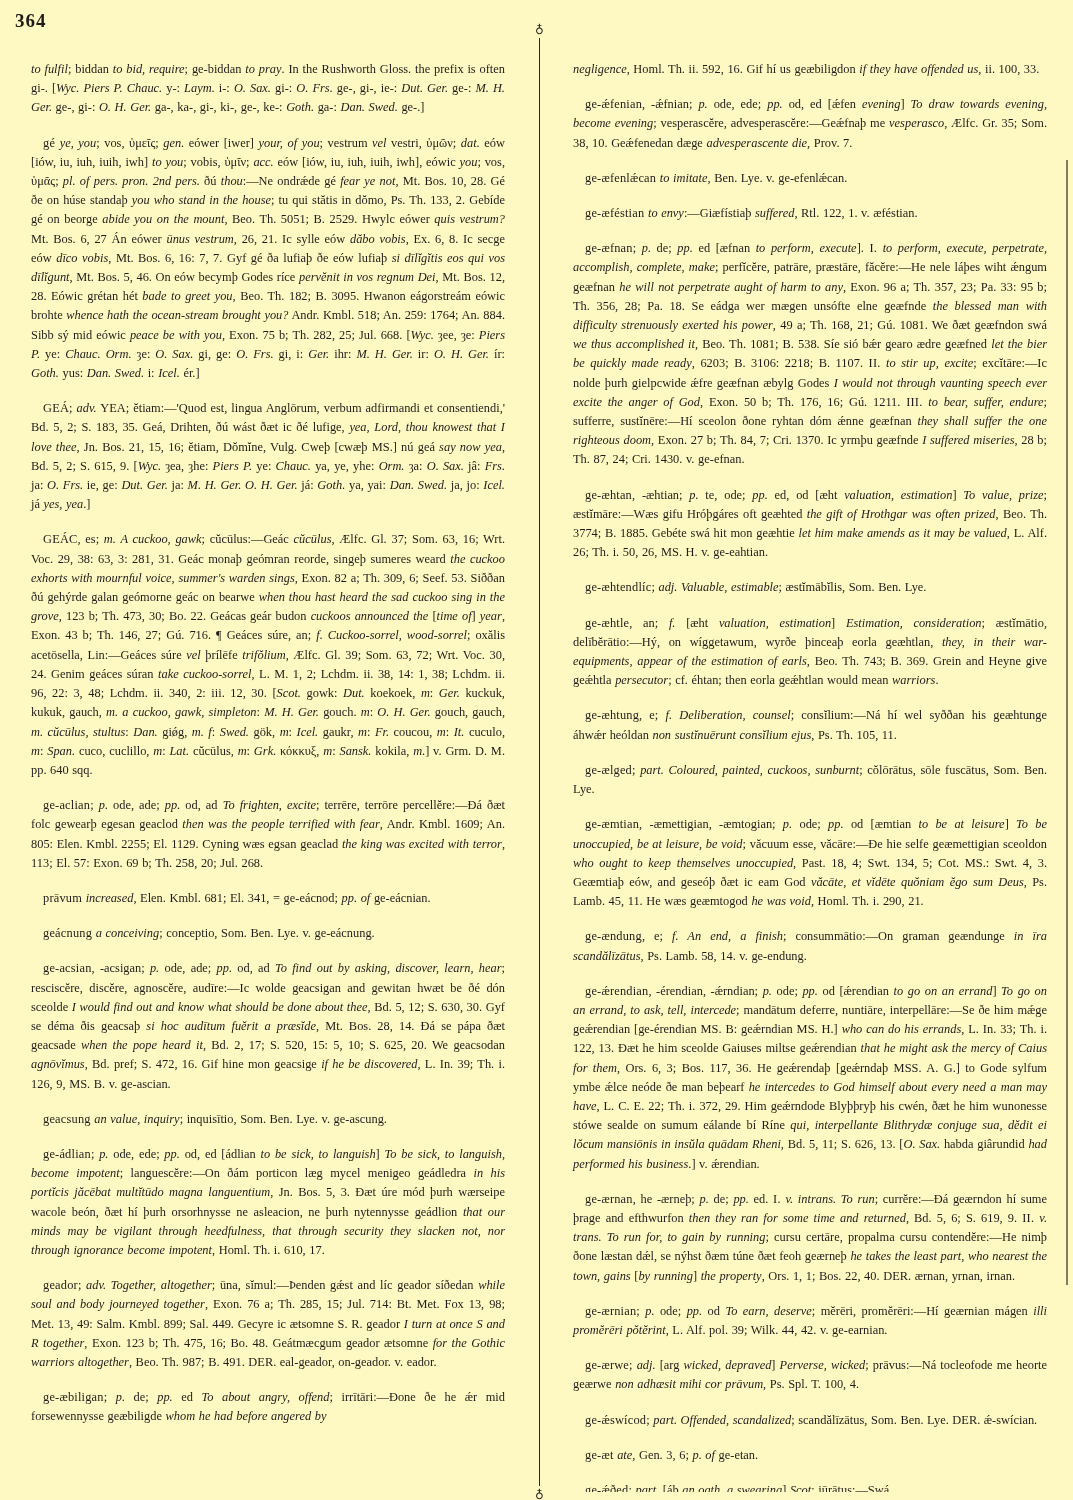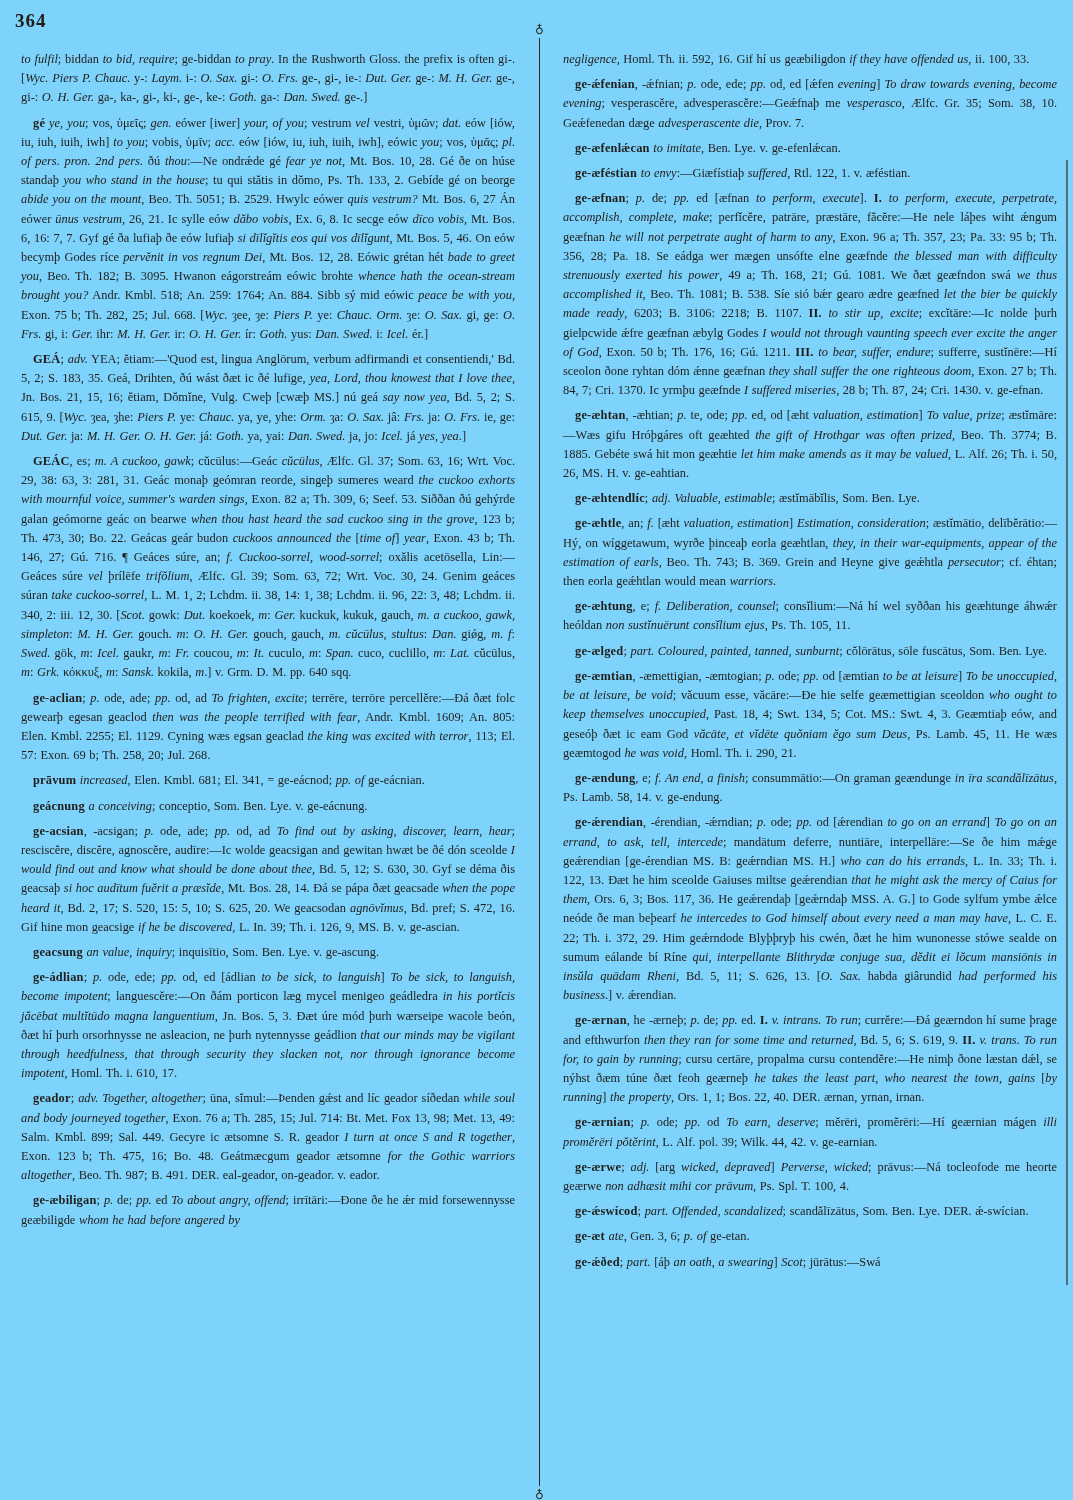--- a/index.html
+++ b/index.html
@@ -24,23 +24,23 @@
   .columns {
     position:absolute; top:44px; left:15px; right:10px; bottom:6px;
     display:flex;
   }
   .col {
     width:506px; flex:0 0 506px; height:1448px; overflow:hidden;
     text-align:justify;
     font-size:12.4px; line-height:19.2px;
     word-spacing:0.5px;
   }
-  .col p { margin:6px; padding:0; }
+  .col p { margin:16px; padding:0; }
   .col p.ind { text-indent:12px; }
-  .bw { font-weight:bold; letter-spacing:0.2px; }
+  .bw { font-weight:normal; letter-spacing:0.2px; }
   .it { font-style:italic; }
   .rule-wrap {
     position:relative; flex:0 0 1px; margin:0 auto;
     width:1px;
   }
   .rule {
     position:absolute; top:-6px; bottom:8px; left:0; width:1.4px;
     background:#2a2723;
   }
   .ornament {
@@ -52,21 +52,21 @@
   .ornament.bottom { bottom:-7px; }
   .gutter { flex:0 0 17px; }
   .scan-edge {
     position:absolute; right:5px; top:160px; height:1125px; width:1.6px;
     background:rgba(45,42,38,0.6);
   }
 </style>
 </head>
 <body>
 
-<div class="page" style="background: #7dd3fc; color: rgb(32, 29, 25);">
+<div class="page" style="background: #fef9c3; color: rgb(32, 29, 25);">
   <div class="scan-edge"></div>
   <div class="header">
     <div class="pagenum">364</div>
   </div>
   <div class="columns">
     <div class="col">
         <p class="entry"><span class="it">to fulfil</span>; biddan <span class="it">to bid, require</span>; ge-biddan <span class="it">to pray</span>. In the Rushworth Gloss. the prefix is often gi-. [<span class="it">Wyc. Piers P. Chauc.</span> y-: <span class="it">Laym.</span> i-: <span class="it">O. Sax.</span> gi-: <span class="it">O. Frs.</span> ge-, gi-, ie-: <span class="it">Dut. Ger.</span> ge-: <span class="it">M. H. Ger.</span> ge-, gi-: <span class="it">O. H. Ger.</span> ga-, ka-, gi-, ki-, ge-, ke-: <span class="it">Goth.</span> ga-: <span class="it">Dan. Swed.</span> ge-.]</p>
         <p class="entry ind"><span class="bw">gé</span> <span class="it">ye, you</span>; vos, ὑμεῖς; <span class="it">gen.</span> eówer [iwer] <span class="it">your, of you</span>; vestrum <span class="it">vel</span> vestri, ὑμῶν; <span class="it">dat.</span> eów [iów, iu, iuh, iuih, iwh] <span class="it">to you</span>; vobis, ὑμῖν; <span class="it">acc.</span> eów [iów, iu, iuh, iuih, iwh], eówic <span class="it">you</span>; vos, ὑμᾶς; <span class="it">pl. of pers. pron. 2nd pers.</span> ðú <span class="it">thou</span>:—Ne ondrǽde gé <span class="it">fear ye not</span>, Mt. Bos. 10, 28. Gé ðe on húse standaþ <span class="it">you who stand in the house</span>; tu qui stătis in dŏmo, Ps. Th. 133, 2. Gebíde gé on beorge <span class="it">abide you on the mount</span>, Beo. Th. 5051; B. 2529. Hwylc eówer <span class="it">quis vestrum?</span> Mt. Bos. 6, 27 Án eówer <span class="it">ūnus vestrum</span>, 26, 21. Ic sylle eów <span class="it">dăbo vobis</span>, Ex. 6, 8. Ic secge eów <span class="it">dīco vobis</span>, Mt. Bos. 6, 16: 7, 7. Gyf gé ða lufiaþ ðe eów lufiaþ <span class="it">si dīlĭgĭtis eos qui vos dīlĭgunt</span>, Mt. Bos. 5, 46. On eów becymþ Godes ríce <span class="it">pervĕnit in vos regnum Dei</span>, Mt. Bos. 12, 28. Eówic grétan hét <span class="it">bade to greet you</span>, Beo. Th. 182; B. 3095. Hwanon eágorstreám eówic brohte <span class="it">whence hath the ocean-stream brought you?</span> Andr. Kmbl. 518; An. 259: 1764; An. 884. Sibb sý mid eówic <span class="it">peace be with you</span>, Exon. 75 b; Th. 282, 25; Jul. 668. [<span class="it">Wyc.</span> ȝee, ȝe: <span class="it">Piers P.</span> ye: <span class="it">Chauc. Orm.</span> ȝe: <span class="it">O. Sax.</span> gi, ge: <span class="it">O. Frs.</span> gi, i: <span class="it">Ger.</span> ihr: <span class="it">M. H. Ger.</span> ir: <span class="it">O. H. Ger.</span> ír: <span class="it">Goth.</span> yus: <span class="it">Dan. Swed.</span> i: <span class="it">Icel.</span> ér.]</p>
         <p class="entry ind"><span class="bw">GEÁ</span>; <span class="it">adv.</span> YEA; ĕtiam:—'Quod est, lingua Anglōrum, verbum adfirmandi et consentiendi,' Bd. 5, 2; S. 183, 35. Geá, Drihten, ðú wást ðæt ic ðé lufige, <span class="it">yea, Lord, thou knowest that I love thee</span>, Jn. Bos. 21, 15, 16; ĕtiam, Dŏmĭne, Vulg. Cweþ [cwæþ MS.] nú geá <span class="it">say now yea</span>, Bd. 5, 2; S. 615, 9. [<span class="it">Wyc.</span> ȝea, ȝhe: <span class="it">Piers P.</span> ye: <span class="it">Chauc.</span> ya, ye, yhe: <span class="it">Orm.</span> ȝa: <span class="it">O. Sax.</span> jâ: <span class="it">Frs.</span> ja: <span class="it">O. Frs.</span> ie, ge: <span class="it">Dut. Ger.</span> ja: <span class="it">M. H. Ger. O. H. Ger.</span> já: <span class="it">Goth.</span> ya, yai: <span class="it">Dan. Swed.</span> ja, jo: <span class="it">Icel.</span> já <span class="it">yes, yea</span>.]</p>
         <p class="entry ind"><span class="bw">GEÁC</span>, es; <span class="it">m. A cuckoo, gawk</span>; cŭcūlus:—Geác <span class="it">cŭcūlus</span>, Ælfc. Gl. 37; Som. 63, 16; Wrt. Voc. 29, 38: 63, 3: 281, 31. Geác monaþ geómran reorde, singeþ sumeres weard <span class="it">the cuckoo exhorts with mournful voice, summer's warden sings</span>, Exon. 82 a; Th. 309, 6; Seef. 53. Siððan ðú gehýrde galan geómorne geác on bearwe <span class="it">when thou hast heard the sad cuckoo sing in the grove</span>, 123 b; Th. 473, 30; Bo. 22. Geácas geár budon <span class="it">cuckoos announced the</span> [<span class="it">time of</span>] <span class="it">year</span>, Exon. 43 b; Th. 146, 27; Gú. 716. ¶ Geáces súre, an; <span class="it">f. Cuckoo-sorrel, wood-sorrel</span>; oxălis acetōsella, Lin:—Geáces súre <span class="it">vel</span> þrílēfe <span class="it">trifŏlium</span>, Ælfc. Gl. 39; Som. 63, 72; Wrt. Voc. 30, 24. Genim geáces súran <span class="it">take cuckoo-sorrel</span>, L. M. 1, 2; Lchdm. ii. 38, 14: 1, 38; Lchdm. ii. 96, 22: 3, 48; Lchdm. ii. 340, 2: iii. 12, 30. [<span class="it">Scot.</span> gowk: <span class="it">Dut.</span> koekoek, <span class="it">m</span>: <span class="it">Ger.</span> kuckuk, kukuk, gauch, <span class="it">m. a cuckoo, gawk, simpleton</span>: <span class="it">M. H. Ger.</span> gouch. <span class="it">m</span>: <span class="it">O. H. Ger.</span> gouch, gauch, <span class="it">m. cŭcūlus, stultus</span>: <span class="it">Dan.</span> giǿg, <span class="it">m. f</span>: <span class="it">Swed.</span> gök, <span class="it">m</span>: <span class="it">Icel.</span> gaukr, <span class="it">m</span>: <span class="it">Fr.</span> coucou, <span class="it">m</span>: <span class="it">It.</span> cuculo, <span class="it">m</span>: <span class="it">Span.</span> cuco, cuclillo, <span class="it">m</span>: <span class="it">Lat.</span> cŭcūlus, <span class="it">m</span>: <span class="it">Grk.</span> κόκκυξ, <span class="it">m</span>: <span class="it">Sansk.</span> kokila, <span class="it">m</span>.] v. Grm. D. M. pp. 640 sqq.</p>
@@ -89,21 +89,21 @@
     <div class="col">
         <p class="entry"><span class="it">negligence</span>, Homl. Th. ii. 592, 16. Gif hí us geæbiligdon <span class="it">if they have offended us</span>, ii. 100, 33.</p>
         <p class="entry ind"><span class="bw">ge-ǽfenian</span>, -ǽfnian; <span class="it">p.</span> ode, ede; <span class="it">pp.</span> od, ed [ǽfen <span class="it">evening</span>] <span class="it">To draw towards evening, become evening</span>; vesperascĕre, advesperascĕre:—Geǽfnaþ me <span class="it">vesperasco</span>, Ælfc. Gr. 35; Som. 38, 10. Geǽfenedan dæge <span class="it">advesperascente die</span>, Prov. 7.</p>
         <p class="entry ind"><span class="bw">ge-æfenlǽcan</span> <span class="it">to imitate</span>, Ben. Lye. v. ge-efenlǽcan.</p>
         <p class="entry ind"><span class="bw">ge-æféstian</span> <span class="it">to envy</span>:—Giæfístiaþ <span class="it">suffered</span>, Rtl. 122, 1. v. æféstian.</p>
         <p class="entry ind"><span class="bw">ge-æfnan</span>; <span class="it">p.</span> de; <span class="it">pp.</span> ed [æfnan <span class="it">to perform, execute</span>]. <span class="bw">I.</span> <span class="it">to perform, execute, perpetrate, accomplish, complete, make</span>; perfĭcĕre, patrāre, præstāre, făcĕre:—He nele láþes wiht ǽngum geæfnan <span class="it">he will not perpetrate aught of harm to any</span>, Exon. 96 a; Th. 357, 23; Pa. 33: 95 b; Th. 356, 28; Pa. 18. Se eádga wer mægen unsófte elne geæfnde <span class="it">the blessed man with difficulty strenuously exerted his power</span>, 49 a; Th. 168, 21; Gú. 1081. We ðæt geæfndon swá <span class="it">we thus accomplished it</span>, Beo. Th. 1081; B. 538. Síe sió bǽr gearo ædre geæfned <span class="it">let the bier be quickly made ready</span>, 6203; B. 3106: 2218; B. 1107. <span class="bw">II.</span> <span class="it">to stir up, excite</span>; excĭtāre:—Ic nolde þurh gielpcwide ǽfre geæfnan æbylg Godes <span class="it">I would not through vaunting speech ever excite the anger of God</span>, Exon. 50 b; Th. 176, 16; Gú. 1211. <span class="bw">III.</span> <span class="it">to bear, suffer, endure</span>; sufferre, sustĭnēre:—Hí sceolon ðone ryhtan dóm ǽnne geæfnan <span class="it">they shall suffer the one righteous doom</span>, Exon. 27 b; Th. 84, 7; Cri. 1370. Ic yrmþu geæfnde <span class="it">I suffered miseries</span>, 28 b; Th. 87, 24; Cri. 1430. v. ge-efnan.</p>
         <p class="entry ind"><span class="bw">ge-æhtan</span>, -æhtian; <span class="it">p.</span> te, ode; <span class="it">pp.</span> ed, od [æht <span class="it">valuation, estimation</span>] <span class="it">To value, prize</span>; æstĭmāre:—Wæs gifu Hróþgáres oft geæhted <span class="it">the gift of Hrothgar was often prized</span>, Beo. Th. 3774; B. 1885. Gebéte swá hit mon geæhtie <span class="it">let him make amends as it may be valued</span>, L. Alf. 26; Th. i. 50, 26, MS. H. v. ge-eahtian.</p>
         <p class="entry ind"><span class="bw">ge-æhtendlíc</span>; <span class="it">adj. Valuable, estimable</span>; æstĭmābĭlis, Som. Ben. Lye.</p>
         <p class="entry ind"><span class="bw">ge-æhtle</span>, an; <span class="it">f.</span> [æht <span class="it">valuation, estimation</span>] <span class="it">Estimation, consideration</span>; æstĭmātio, delībĕrātio:—Hý, on wíggetawum, wyrðe þinceaþ eorla geæhtlan, <span class="it">they, in their war-equipments, appear of the estimation of earls</span>, Beo. Th. 743; B. 369. Grein and Heyne give geǽhtla <span class="it">persecutor</span>; cf. éhtan; then eorla geǽhtlan would mean <span class="it">warriors</span>.</p>
         <p class="entry ind"><span class="bw">ge-æhtung</span>, e; <span class="it">f. Deliberation, counsel</span>; consĭlium:—Ná hí wel syððan his geæhtunge áhwǽr heóldan <span class="it">non sustĭnuērunt consĭlium ejus</span>, Ps. Th. 105, 11.</p>
-        <p class="entry ind"><span class="bw">ge-ælged</span>; <span class="it">part. Coloured, painted, tanned, sunburnt</span>; cŏlōrātus, sōle fuscātus, Som. Ben. Lye.</p>
+        <p class="entry ind"><span class="bw">ge-ælged</span>; <span class="it">part. Coloured, painted, cuckoos, sunburnt</span>; cŏlōrātus, sōle fuscātus, Som. Ben. Lye.</p>
         <p class="entry ind"><span class="bw">ge-æmtian</span>, -æmettigian, -æmtogian; <span class="it">p.</span> ode; <span class="it">pp.</span> od [æmtian <span class="it">to be at leisure</span>] <span class="it">To be unoccupied, be at leisure, be void</span>; văcuum esse, văcāre:—Ðe hie selfe geæmettigian sceoldon <span class="it">who ought to keep themselves unoccupied</span>, Past. 18, 4; Swt. 134, 5; Cot. MS.: Swt. 4, 3. Geæmtiaþ eów, and geseóþ ðæt ic eam God <span class="it">văcāte, et vĭdēte quŏniam ĕgo sum Deus</span>, Ps. Lamb. 45, 11. He wæs geæmtogod <span class="it">he was void</span>, Homl. Th. i. 290, 21.</p>
         <p class="entry ind"><span class="bw">ge-ændung</span>, e; <span class="it">f. An end, a finish</span>; consummātio:—On graman geændunge <span class="it">in īra scandălīzātus</span>, Ps. Lamb. 58, 14. v. ge-endung.</p>
         <p class="entry ind"><span class="bw">ge-ǽrendian</span>, -érendian, -ǽrndian; <span class="it">p.</span> ode; <span class="it">pp.</span> od [ǽrendian <span class="it">to go on an errand</span>] <span class="it">To go on an errand, to ask, tell, intercede</span>; mandātum deferre, nuntiāre, interpellāre:—Se ðe him mǽge geǽrendian [ge-érendian MS. B: geǽrndian MS. H.] <span class="it">who can do his errands</span>, L. In. 33; Th. i. 122, 13. Ðæt he him sceolde Gaiuses miltse geǽrendian <span class="it">that he might ask the mercy of Caius for them</span>, Ors. 6, 3; Bos. 117, 36. He geǽrendaþ [geǽrndaþ MSS. A. G.] to Gode sylfum ymbe ǽlce neóde ðe man beþearf <span class="it">he intercedes to God himself about every need a man may have</span>, L. C. E. 22; Th. i. 372, 29. Him geǽrndode Blyþþryþ his cwén, ðæt he him wunonesse stówe sealde on sumum eálande bí Ríne <span class="it">qui, interpellante Blithrydæ conjuge sua, dĕdit ei lŏcum mansiōnis in insŭla quādam Rheni</span>, Bd. 5, 11; S. 626, 13. [<span class="it">O. Sax.</span> habda giârundid <span class="it">had performed his business</span>.] v. ǽrendian.</p>
         <p class="entry ind"><span class="bw">ge-ærnan</span>, he -ærneþ; <span class="it">p.</span> de; <span class="it">pp.</span> ed. <span class="bw">I.</span> <span class="it">v. intrans. To run</span>; currĕre:—Ðá geærndon hí sume þrage and efthwurfon <span class="it">then they ran for some time and returned</span>, Bd. 5, 6; S. 619, 9. <span class="bw">II.</span> <span class="it">v. trans. To run for, to gain by running</span>; cursu certāre, propalma cursu contendĕre:—He nimþ ðone læstan dǽl, se nýhst ðæm túne ðæt feoh geærneþ <span class="it">he takes the least part, who nearest the town, gains</span> [<span class="it">by running</span>] <span class="it">the property</span>, Ors. 1, 1; Bos. 22, 40. DER. ærnan, yrnan, irnan.</p>
         <p class="entry ind"><span class="bw">ge-ærnian</span>; <span class="it">p.</span> ode; <span class="it">pp.</span> od <span class="it">To earn, deserve</span>; mĕrēri, promĕrēri:—Hí geærnian mágen <span class="it">illi promĕrēri pŏtĕrint</span>, L. Alf. pol. 39; Wilk. 44, 42. v. ge-earnian.</p>
         <p class="entry ind"><span class="bw">ge-ærwe</span>; <span class="it">adj.</span> [arg <span class="it">wicked, depraved</span>] <span class="it">Perverse, wicked</span>; prāvus:—Ná tocleofode me heorte geærwe <span class="it">non adhæsit mihi cor prāvum</span>, Ps. Spl. T. 100, 4.</p>
         <p class="entry ind"><span class="bw">ge-ǽswícod</span>; <span class="it">part. Offended, scandalized</span>; scandălīzātus, Som. Ben. Lye. DER. ǽ-swícian.</p>
         <p class="entry ind"><span class="bw">ge-æt</span> <span class="it">ate</span>, Gen. 3, 6; <span class="it">p. of</span> ge-etan.</p>
         <p class="entry ind"><span class="bw">ge-ǽðed</span>; <span class="it">part.</span> [áþ <span class="it">an oath, a swearing</span>] <span class="it">Scot</span>; jūrātus:—Swá</p>
       </div>

